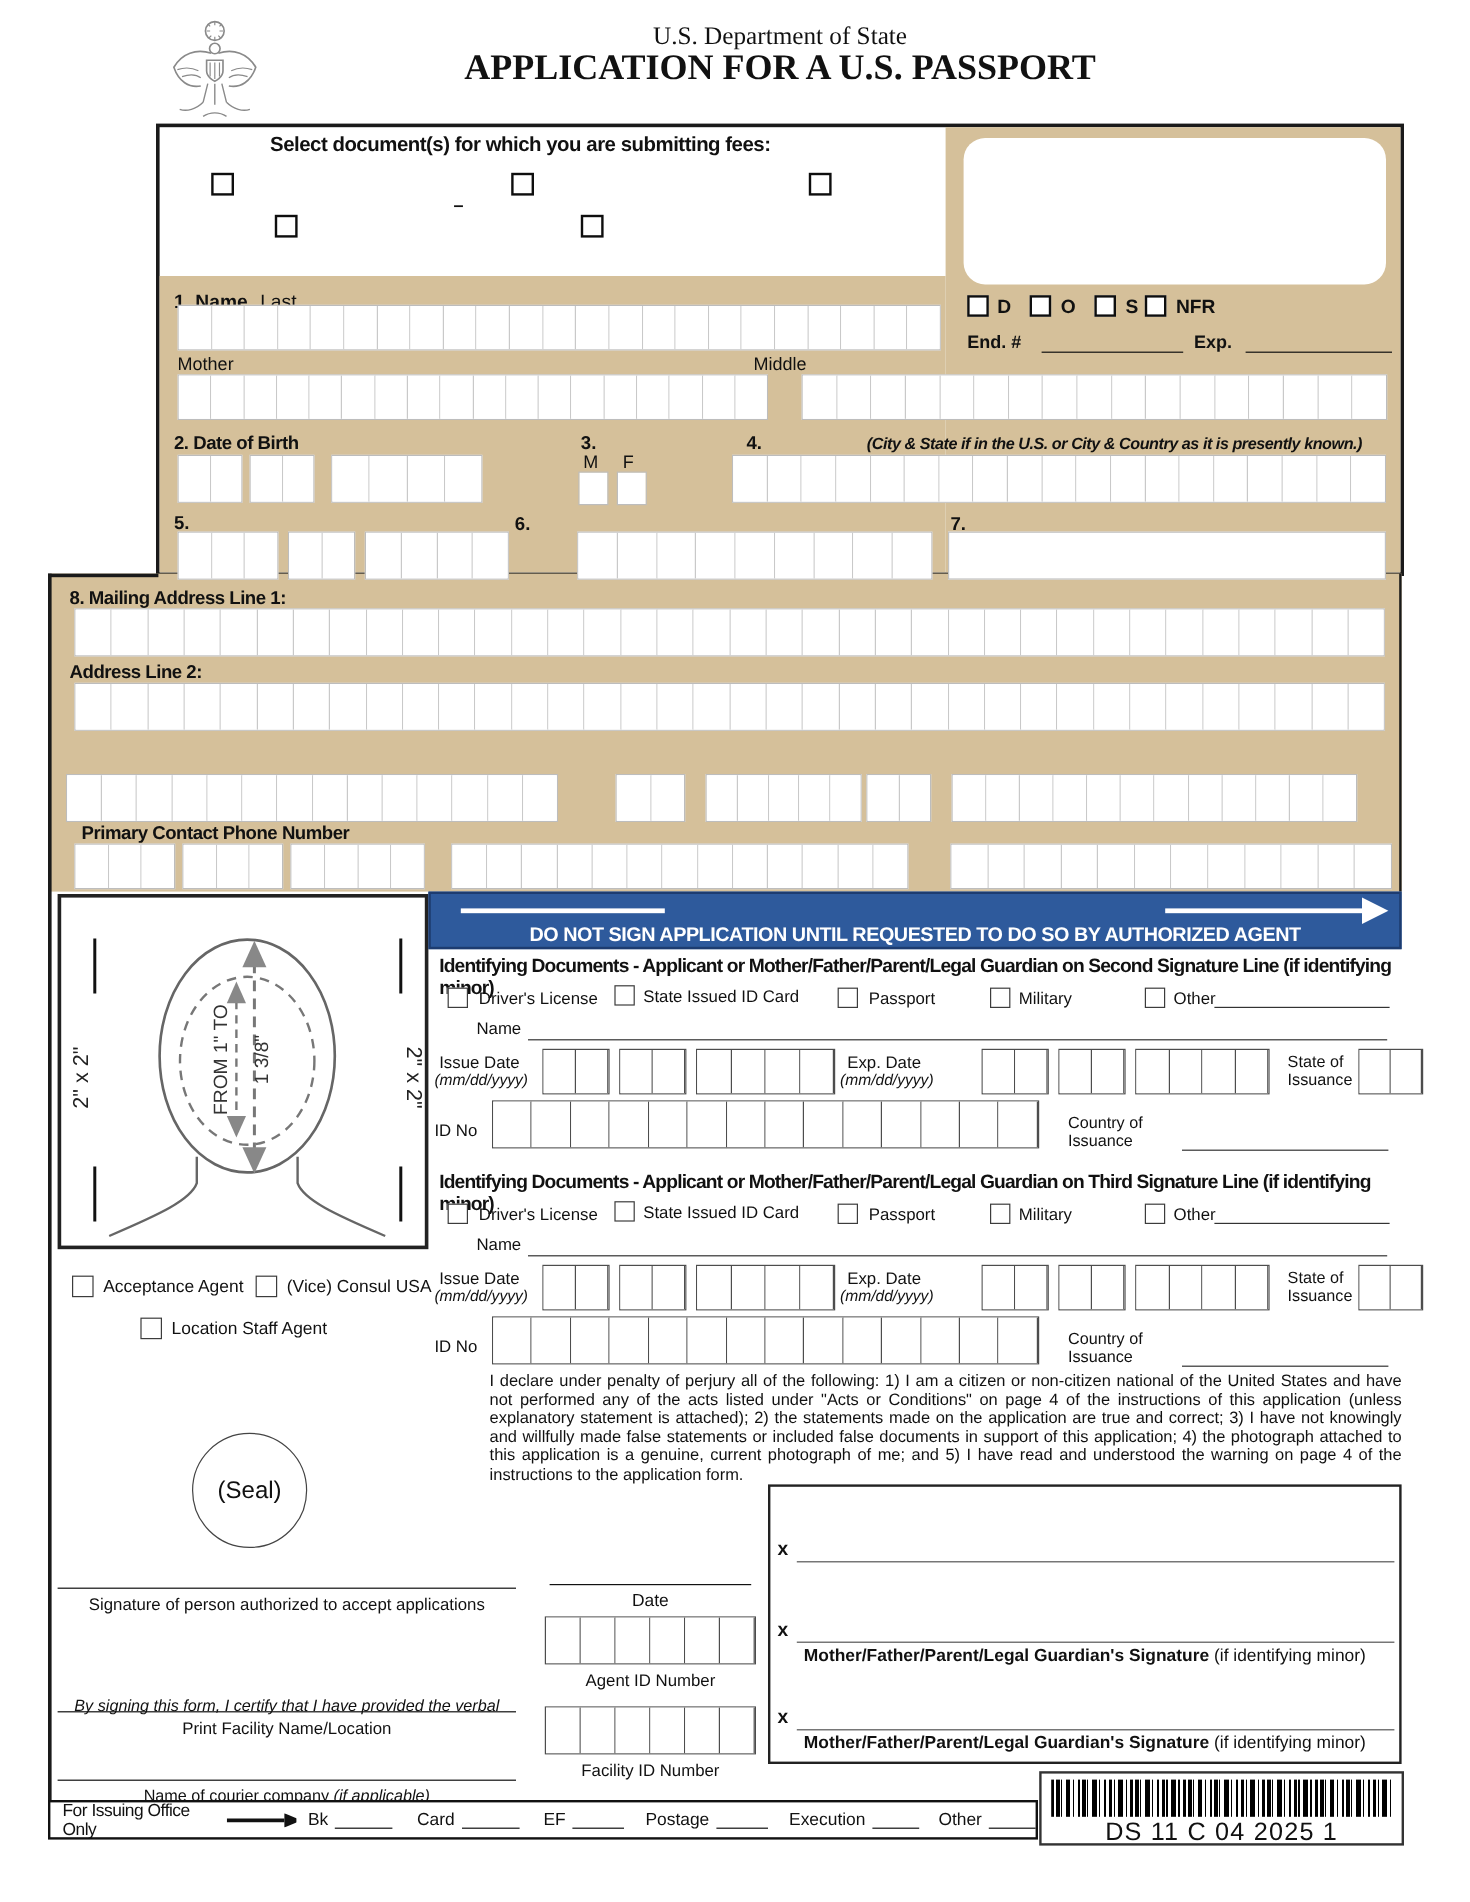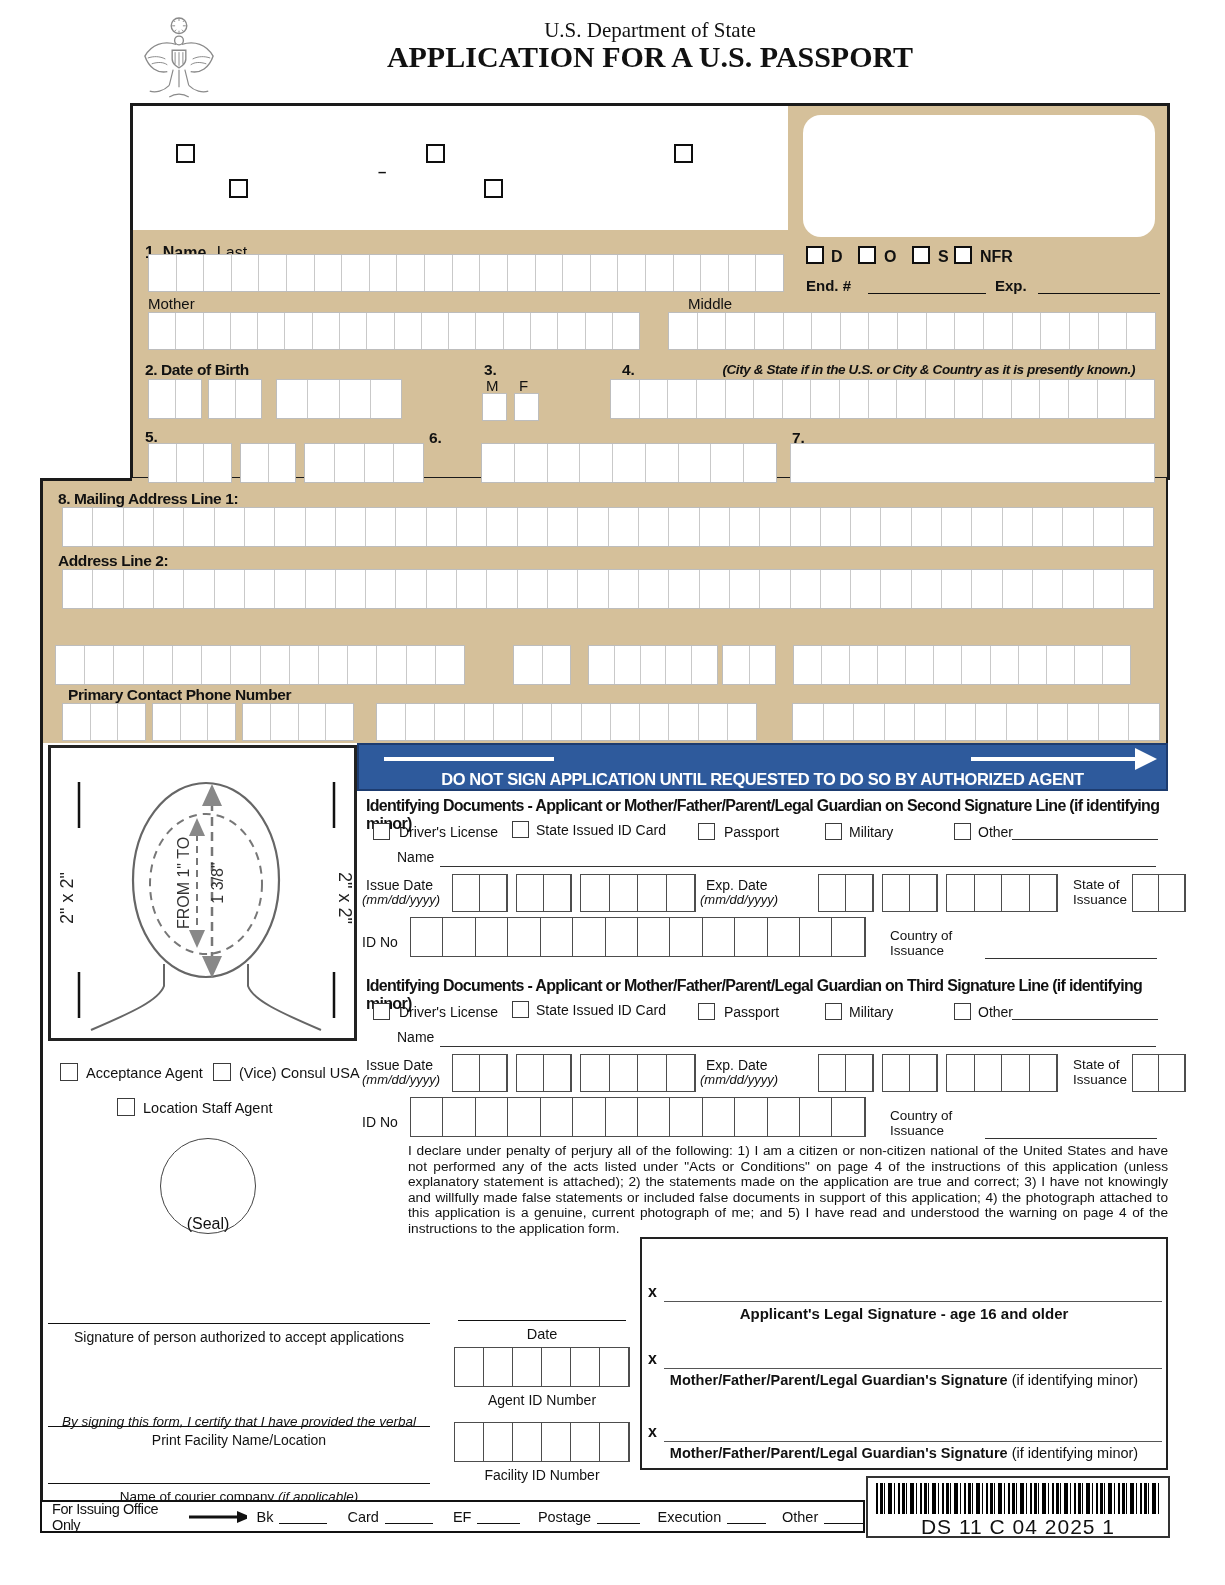--- a/index.html
+++ b/index.html
@@ -58,20 +58,21 @@
   <div class="a serif ctr b" style="left:250px;top:40px;width:800px;font-size:30px">APPLICATION FOR A U.S. PASSPORT</div>
   <div class="a serif ctr" style="left:300px;top:18px;width:700px;font-size:21px">U.S. Department of State</div>
 
   <div class="a" style="left:130px;top:103px;width:1040px;height:377px;border:3px solid #1a1a1a;background:#fff"></div>
   <div class="a tan" style="left:788px;top:106px;width:379px;height:371px"></div>
   <div class="a tan" style="left:133px;top:230px;width:655px;height:247px"></div>
   <div class="a tan" style="left:42px;top:478px;width:1126px;height:265px;border-right:2px solid #1a1a1a"></div>
   <div class="a" style="left:40px;top:478px;width:92px;height:3px;background:#1a1a1a"></div>
   <div class="a" style="left:40px;top:478px;width:3px;height:1054px;background:#1a1a1a"></div>
 
+  <div class="a b cond" style="left:225px;top:111px;font-size:17px">Select document(s) for which you are submitting fees:</div>
   <div class="cb" style="left:176px;top:144px"></div>
   <div class="cb" style="left:426px;top:144px"></div>
   <div class="cb" style="left:674px;top:144px"></div>
   <div class="cb" style="left:229px;top:179px"></div>
   <div class="cb" style="left:484px;top:179px"></div>
   <div class="a b" style="left:378px;top:163px;font-size:15px">–</div>
 
   <div class="a" style="left:803px;top:115px;width:352px;height:122px;background:#fff;border-radius:18px"></div>
   <div class="cb" style="left:806px;top:246px;width:18px;height:18px;border-width:2px"></div>
   <div class="a b" style="left:831px;top:248px;font-size:16px">D</div>
@@ -109,21 +110,21 @@
       <i></i>
       <i></i>
       <i></i>
       <i></i>
       <i></i>
       <i></i>
       <i></i>
       <i></i>
     </div>
   <div class="a" style="left:148px;top:295px;font-size:15px">Mother</div>
-  <div class="a" style="left:688px;top:295px;font-size:15px">Middle</div>
+  <div class="a" style="left:628px;top:295px;font-size:15px">Middle</div>
   <div class="a cells" style="left:148px;top:312px;width:492px;height:38px">
       <i></i>
       <i></i>
       <i></i>
       <i></i>
       <i></i>
       <i></i>
       <i></i>
       <i></i>
       <i></i>
@@ -580,31 +581,30 @@
   <div class="a" style="left:890px;top:1108px;font-size:13.5px">Country of</div>
   <div class="a" style="left:890px;top:1123px;font-size:13.5px">Issuance</div>
   <div class="ul" style="left:985px;top:1138px;width:172px"></div>
 
   <div class="cbt" style="left:60px;top:1063px;width:18px;height:18px"></div>
   <div class="a" style="left:86px;top:1065px;font-size:14.5px">Acceptance Agent</div>
   <div class="cbt" style="left:213px;top:1063px;width:18px;height:18px"></div>
   <div class="a" style="left:239px;top:1065px;font-size:14.5px">(Vice) Consul USA</div>
   <div class="cbt" style="left:117px;top:1098px;width:18px;height:18px"></div>
   <div class="a" style="left:143px;top:1100px;font-size:14.5px">Location Staff Agent</div>
-  <div class="a" style="left:160px;top:1138px;width:96px;height:96px;border:1.5px solid #444;border-radius:50%;
-       display:flex;align-items:flex-end;justify-content:center;font-size:16px">
+  <div class="a" style="left:160px;top:1194px;width:96px;height:96px;border:1.5px solid #444;border-radius:50%;
+       display:flex;align-items:center;justify-content:center;font-size:20px">
     <span>(Seal)</span>
   </div>
 
   <div class="a" style="left:408px;top:1143px;width:760px;font-size:13.7px;line-height:15.5px;text-align:justify">I declare under penalty of perjury all of the following: 1) I am a citizen or non-citizen national of the United States and have not performed any of the acts listed under "Acts or Conditions" on page 4 of the instructions of this application (unless explanatory statement is attached); 2) the statements made on the application are true and correct; 3) I have not knowingly and willfully made false statements or included false documents in support of this application; 4) the photograph attached to this application is a genuine, current photograph of me; and 5) I have read and understood the warning on page 4 of the instructions to the application form.</div>
 
   <div class="a" style="left:640px;top:1237px;width:528px;height:233px;border:2px solid #222;background:#fff">
     <div class="a b" style="left:6px;top:44px;font-size:16px">x</div>
     <div class="ul" style="left:22px;top:62px;width:498px;border-top-color:#555"></div>
-    <div class="a b ctr" style="left:0;right:0;top:66px;font-size:15px">Applicant's Legal Signature - age 16 and older</div>
     <div class="a b" style="left:6px;top:111px;font-size:16px">x</div>
     <div class="ul" style="left:22px;top:129px;width:498px;border-top-color:#555"></div>
     <div class="a ctr" style="left:0;right:0;top:133px;font-size:14.5px">
       <span class="b">Mother/Father/Parent/Legal Guardian's Signature</span><span> (if identifying minor)</span>
     </div>
     <div class="a b" style="left:6px;top:184px;font-size:16px">x</div>
     <div class="ul" style="left:22px;top:202px;width:498px;border-top-color:#555"></div>
     <div class="a ctr" style="left:0;right:0;top:206px;font-size:14.5px">
       <span class="b">Mother/Father/Parent/Legal Guardian's Signature</span><span> (if identifying minor)</span>
     </div>

